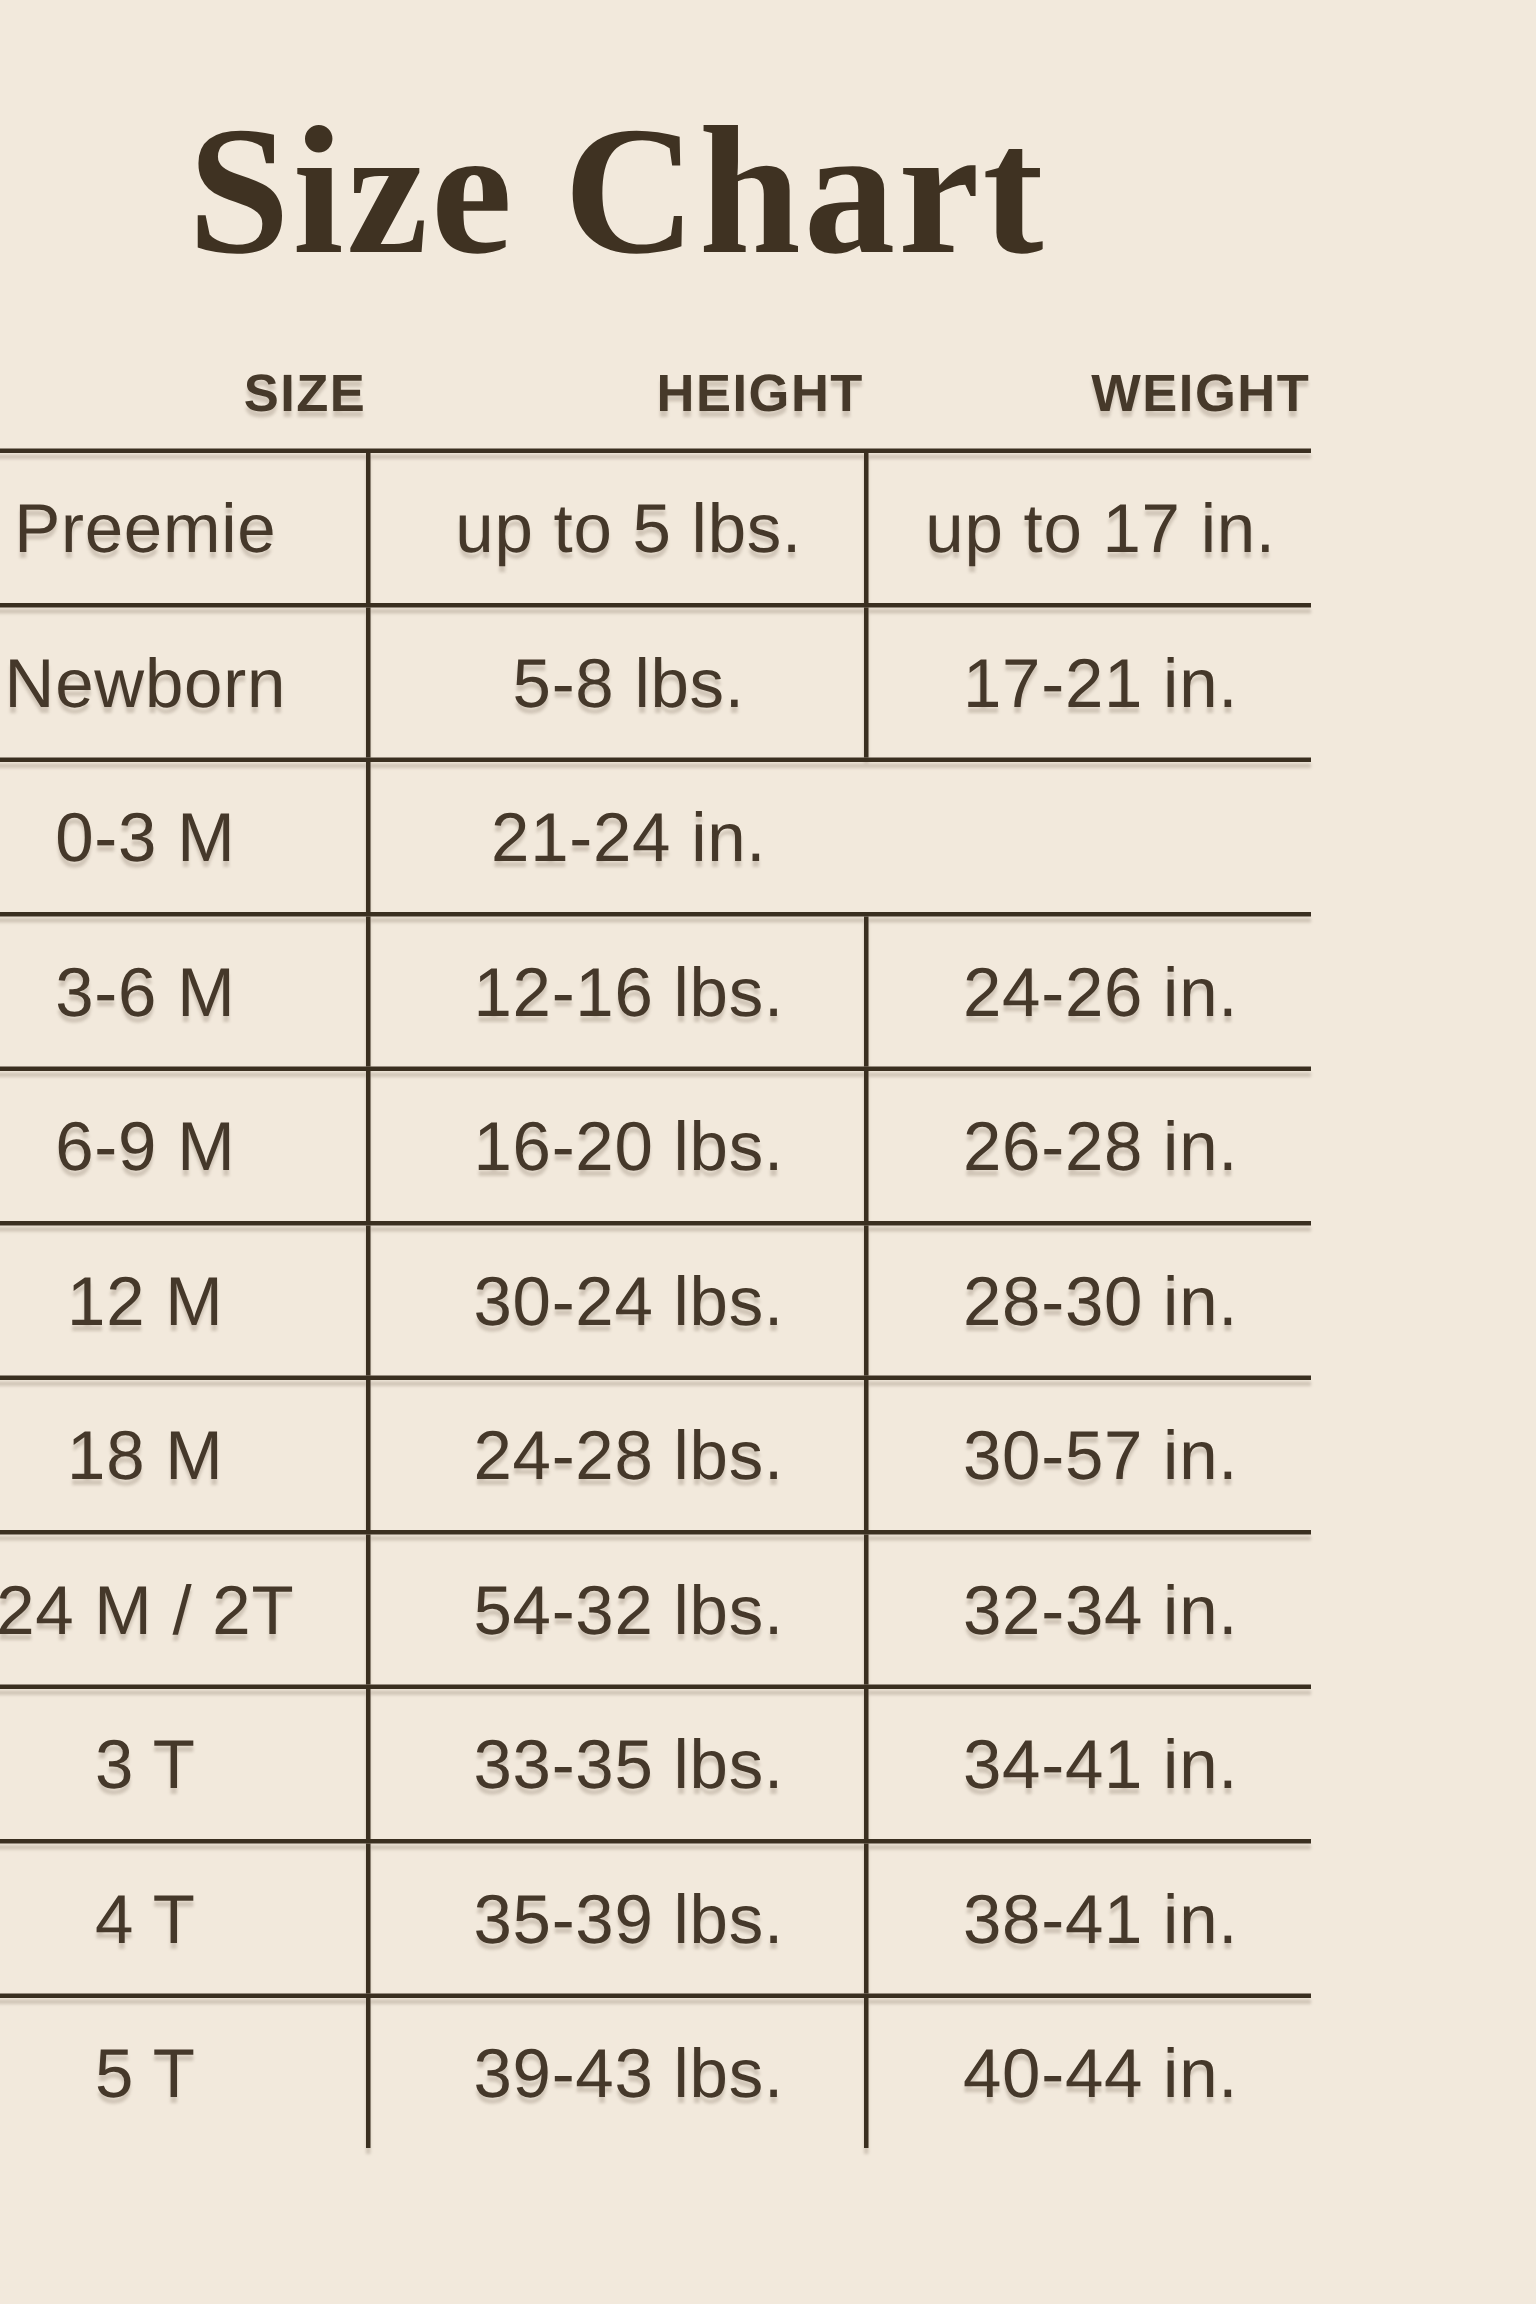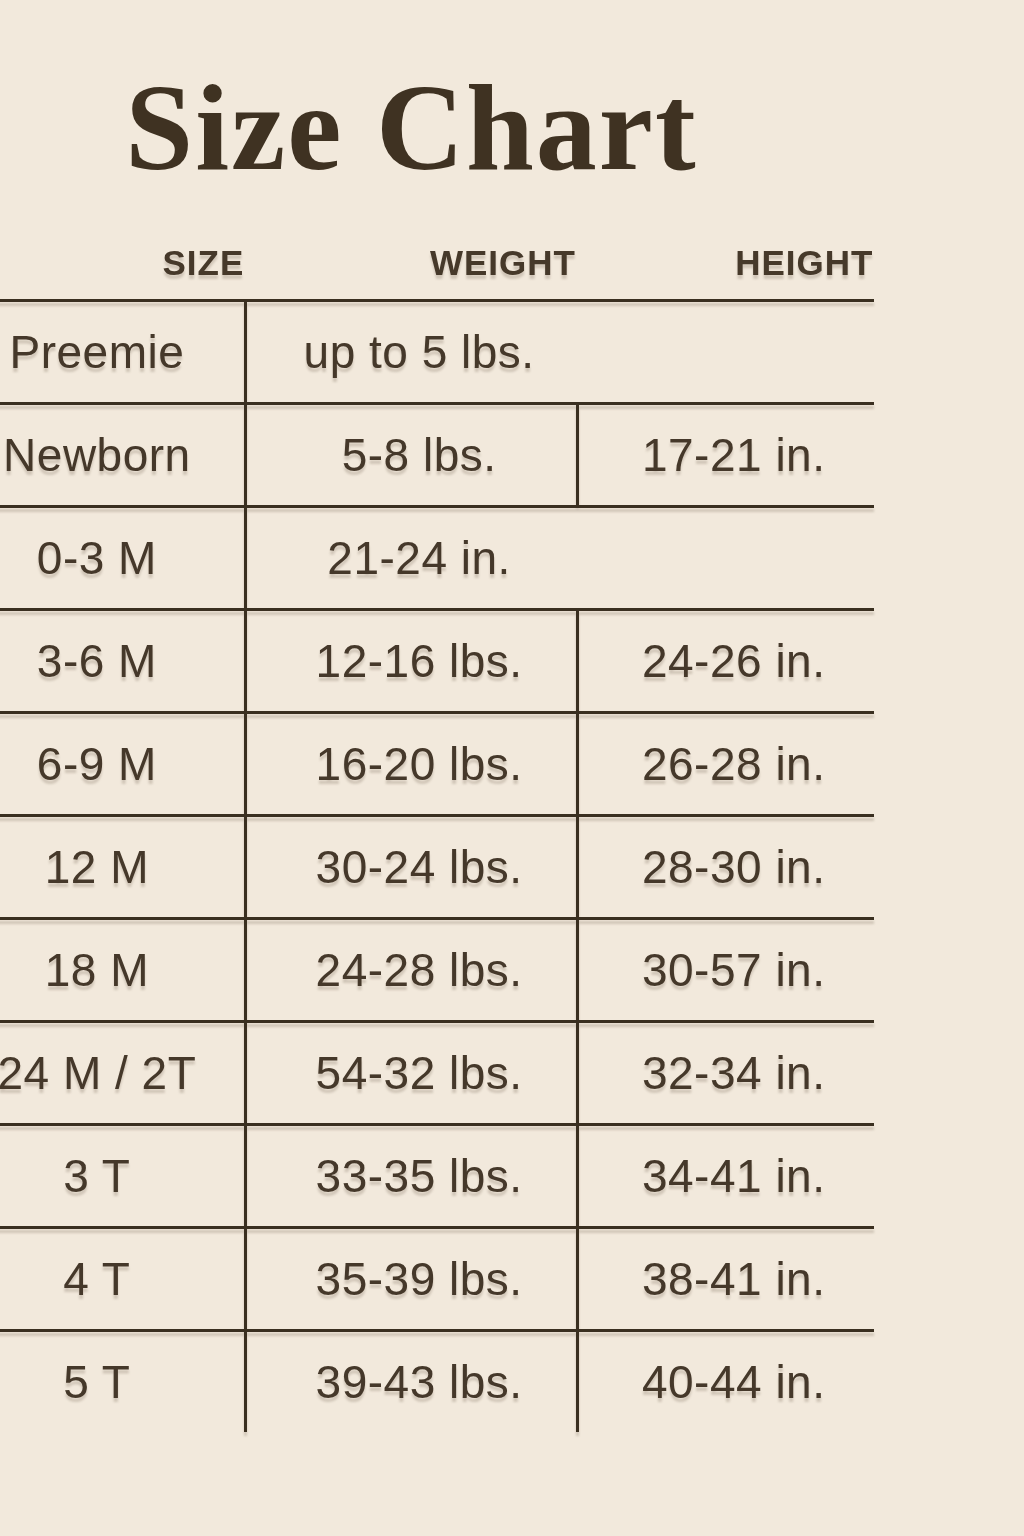--- a/index.html
+++ b/index.html
@@ -63,27 +63,28 @@
 </style>
 </head>
 <body>
 
 <div class="page">
   <h1 class="title">Size Chart</h1>
 
   <div class="table">
     <div class="thead">
       <div class="th">SIZE</div>
+      <div class="th">HEIGHT</div>
       <div class="th">WEIGHT</div>
-      <div class="th">HEIGHT</div>
     </div>
     <div class="tbody">
         <div class="trow">
           <div class="cell c0">Preemie</div>
           <div class="cell c1">up to 5 lbs.</div>
+          <div class="cell c2">up to 17 in.</div>
         </div>
         <div class="trow">
           <div class="cell c0">Newborn</div>
           <div class="cell c1">5-8 lbs.</div>
           <div class="cell c2">17-21 in.</div>
         </div>
         <div class="trow">
           <div class="cell c0">0-3 M</div>
           <div class="cell c2">21-24 in.</div>
         </div>

